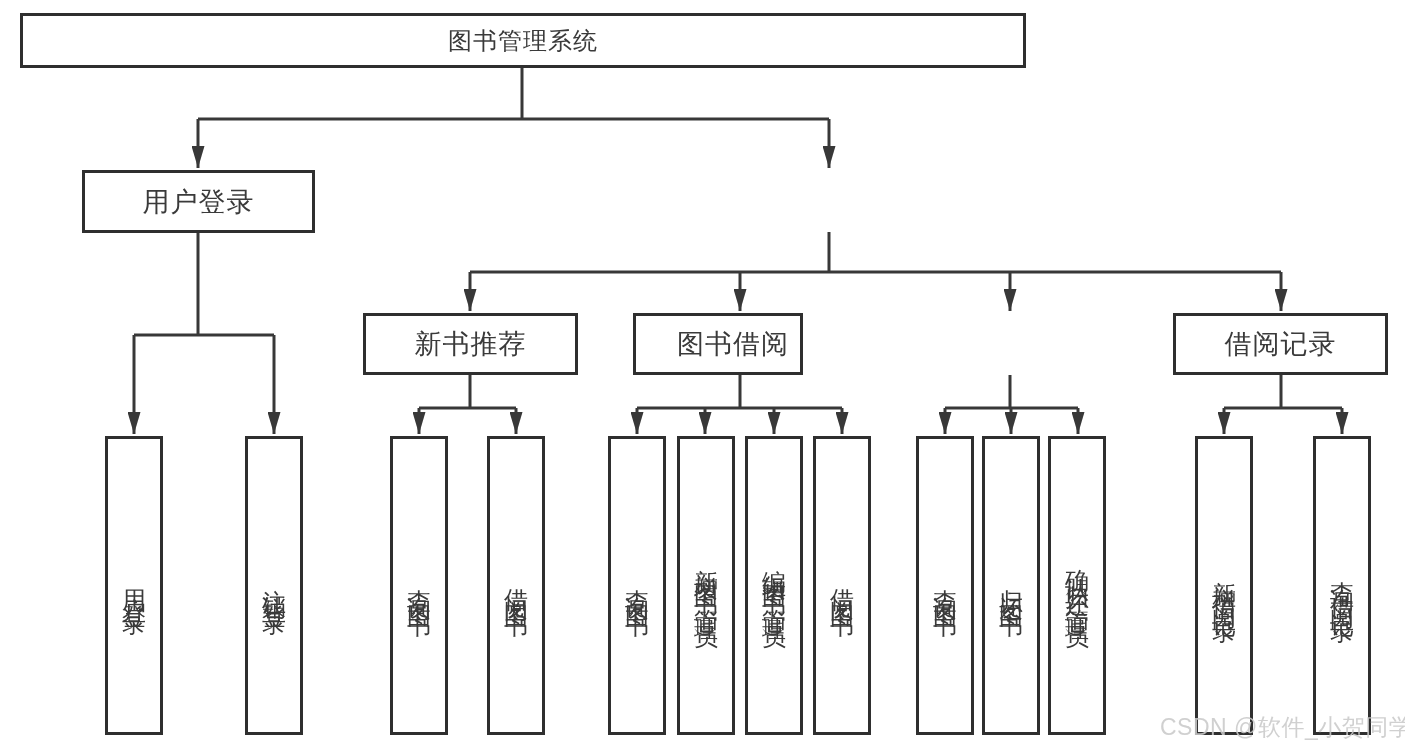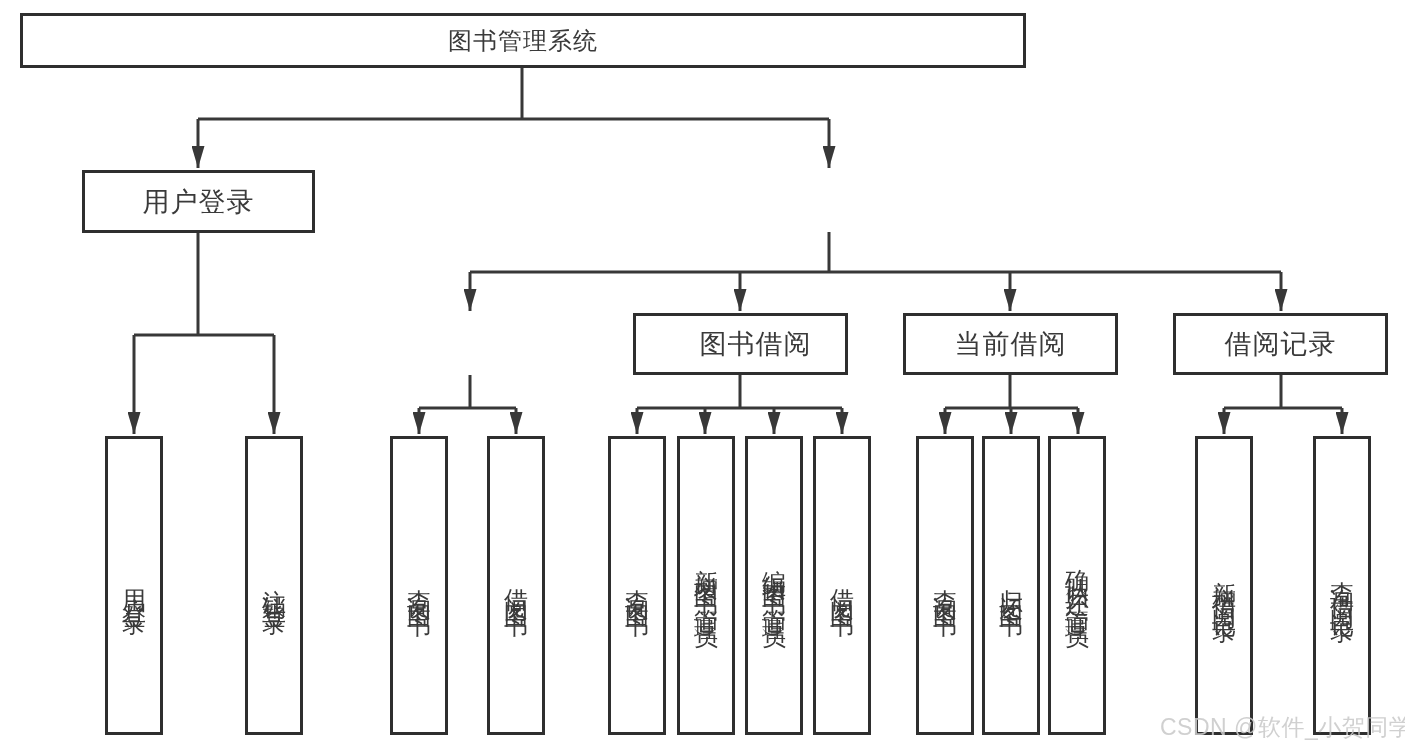--- a/index.html
+++ b/index.html
@@ -52,21 +52,21 @@
     font-size: 24px;
     letter-spacing: 8px;
     line-height: 1;
     white-space: nowrap;
   }
   
   .root-box   { left: 20px;  top: 13px;  width: 1006px; height: 55px; }
   .b-login    { left: 82px;  top: 170px; width: 233px;  height: 63px; }
   .b-mgmt     { left: 712px; top: 170px; width: 233px;  height: 63px; }
   .b-newrec   { left: 363px; top: 313px; width: 215px;  height: 62px; }
-  .b-borrow   { left: 633px; top: 313px; width: 215px;  height: 62px; padding-left: 30px; }
+  .b-borrow   { left: 633px; top: 313px; width: 170px;  height: 62px; padding-left: 30px; }
   .b-current  { left: 903px; top: 313px; width: 215px;  height: 62px; }
   .b-records  { left: 1173px;top: 313px; width: 215px;  height: 62px; }
   .vbox       { top: 436px;  width: 58px; height: 299px; }
   .v1  { left: 105px; }
   .v2  { left: 245px; }
   .v3  { left: 390px; }
   .v4  { left: 487px; }
   .v5  { left: 608px; }
   .v6  { left: 677px; }
   .v7  { left: 745px; }
@@ -136,26 +136,26 @@
   </svg>
 
   <div class="box root-box">
     <span class="hlabel">图书管理系统</span>
   </div>
 
   <div class="box lvl2-box b-login">
     <span class="hlabel">用户登录</span>
   </div>
 
+  <div class="box lvl3-box b-newrec">
+    <span class="hlabel">新书推荐</span>
+  </div>
   <div class="box lvl3-box b-borrow">
     <span class="hlabel">图书借阅</span>
   </div>
-  <div class="box lvl3-box b-current">
-    <span class="hlabel">当前借阅</span>
-  </div>
   <div class="box lvl3-box b-records">
     <span class="hlabel">借阅记录</span>
   </div>
 
   <div class="box vbox v1">
     <span class="vlabel">用户登录</span>
   </div>
   <div class="box vbox v2">
     <span class="vlabel">注销登录</span>
   </div>

